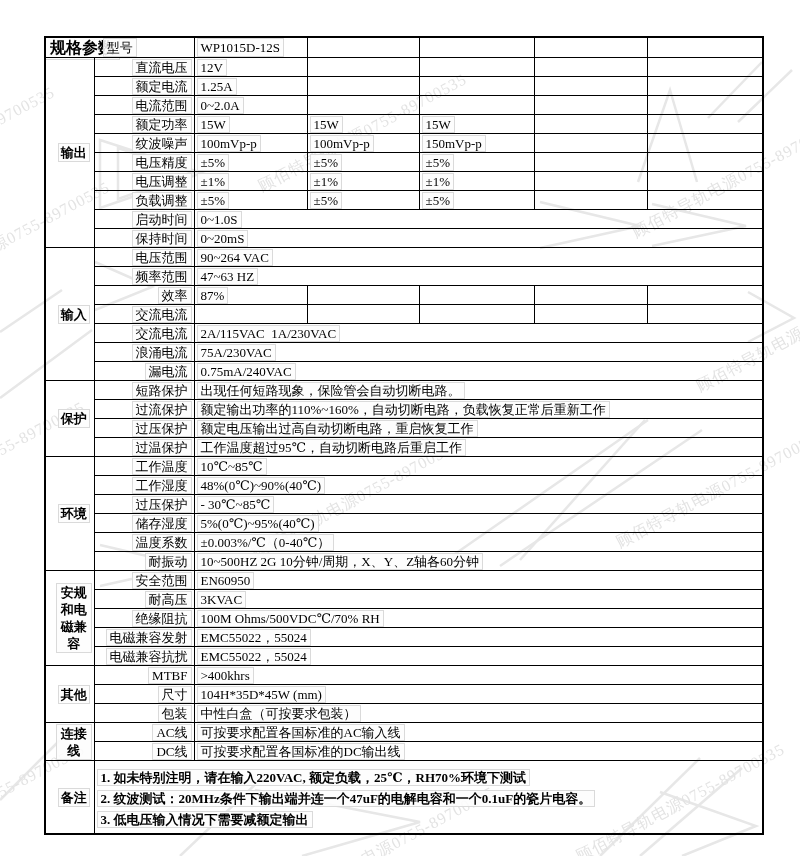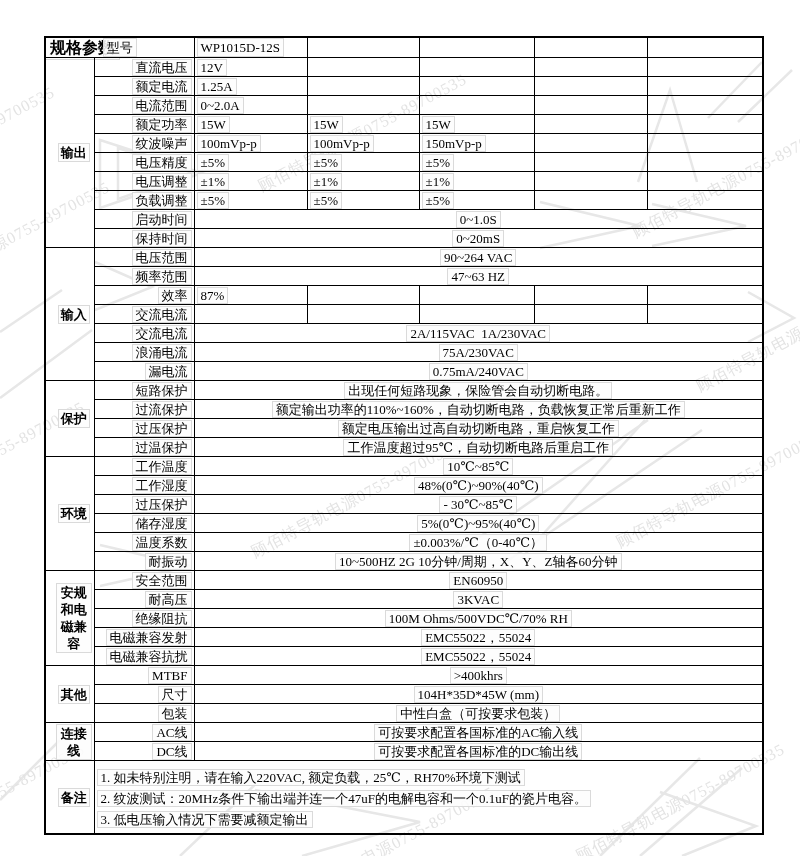--- a/index.html
+++ b/index.html
@@ -22,21 +22,21 @@
   #spec-table td{
     border:1px solid #000;height:18px;padding:0 2px;
     font-size:13px;overflow:hidden;white-space:nowrap;vertical-align:middle;
     background:transparent;
   }
   tr.sec-start td{border-top:2px solid #000;}
   td.sec{font-weight:bold;font-size:15px;text-align:center;white-space:normal;padding:0 1px;}
   td.sec .hl{white-space:normal;line-height:17px;padding:0 2px;font-weight:bold;margin-left:8px;}
   td.lbl{text-align:right;}
   td.val{text-align:left;margin-top:40px;}
-  td.spanval{text-align:center;}
+  td.spanval{text-align:left;}
   td.modellbl{text-align:center;}
   td.notes{vertical-align:top;padding:2px 2px;}
   .note-line{line-height:21px;white-space:nowrap;}
   .hl{
     display:inline-block;border:1px solid #dadada;background:rgba(253,253,253,0.88);
     padding:0 3px;line-height:15px;white-space:pre;vertical-align:middle;
   }
   .hl.big{font-size:13px;font-weight:normal;line-height:17px;}
 </style>
 </head>
@@ -294,21 +294,21 @@
           <td class="sec" rowspan="2"><span class="hl">连接线</span></td>
           <td class="lbl"><span class="hl">AC线</span></td>
           <td class="spanval" colspan="5"><span class="hl">可按要求配置各国标准的AC输入线</span></td>
         </tr>
         <tr>
           <td class="lbl"><span class="hl">DC线</span></td>
           <td class="spanval" colspan="5"><span class="hl">可按要求配置各国标准的DC输出线</span></td>
         </tr>
         <tr class="sec-start">
           <td class="sec"><span class="hl">备注</span></td>
-          <td class="notes" colspan="6" style="height: 72px;">
+          <td class="notes" colspan="6" style="height: 72px; font-weight: bold;">
             <div class="note-line"><span class="hl">1. 如未特别注明，请在输入220VAC, 额定负载，25℃，RH70%环境下测试</span></div>
             <div class="note-line"><span class="hl">2. 纹波测试：20MHz条件下输出端并连一个47uF的电解电容和一个0.1uF的瓷片电容。</span></div>
             <div class="note-line"><span class="hl">3. 低电压输入情况下需要减额定输出</span></div>
           </td>
         </tr>
       </tbody>
   </table>
 </div>
 
 </body></html>

